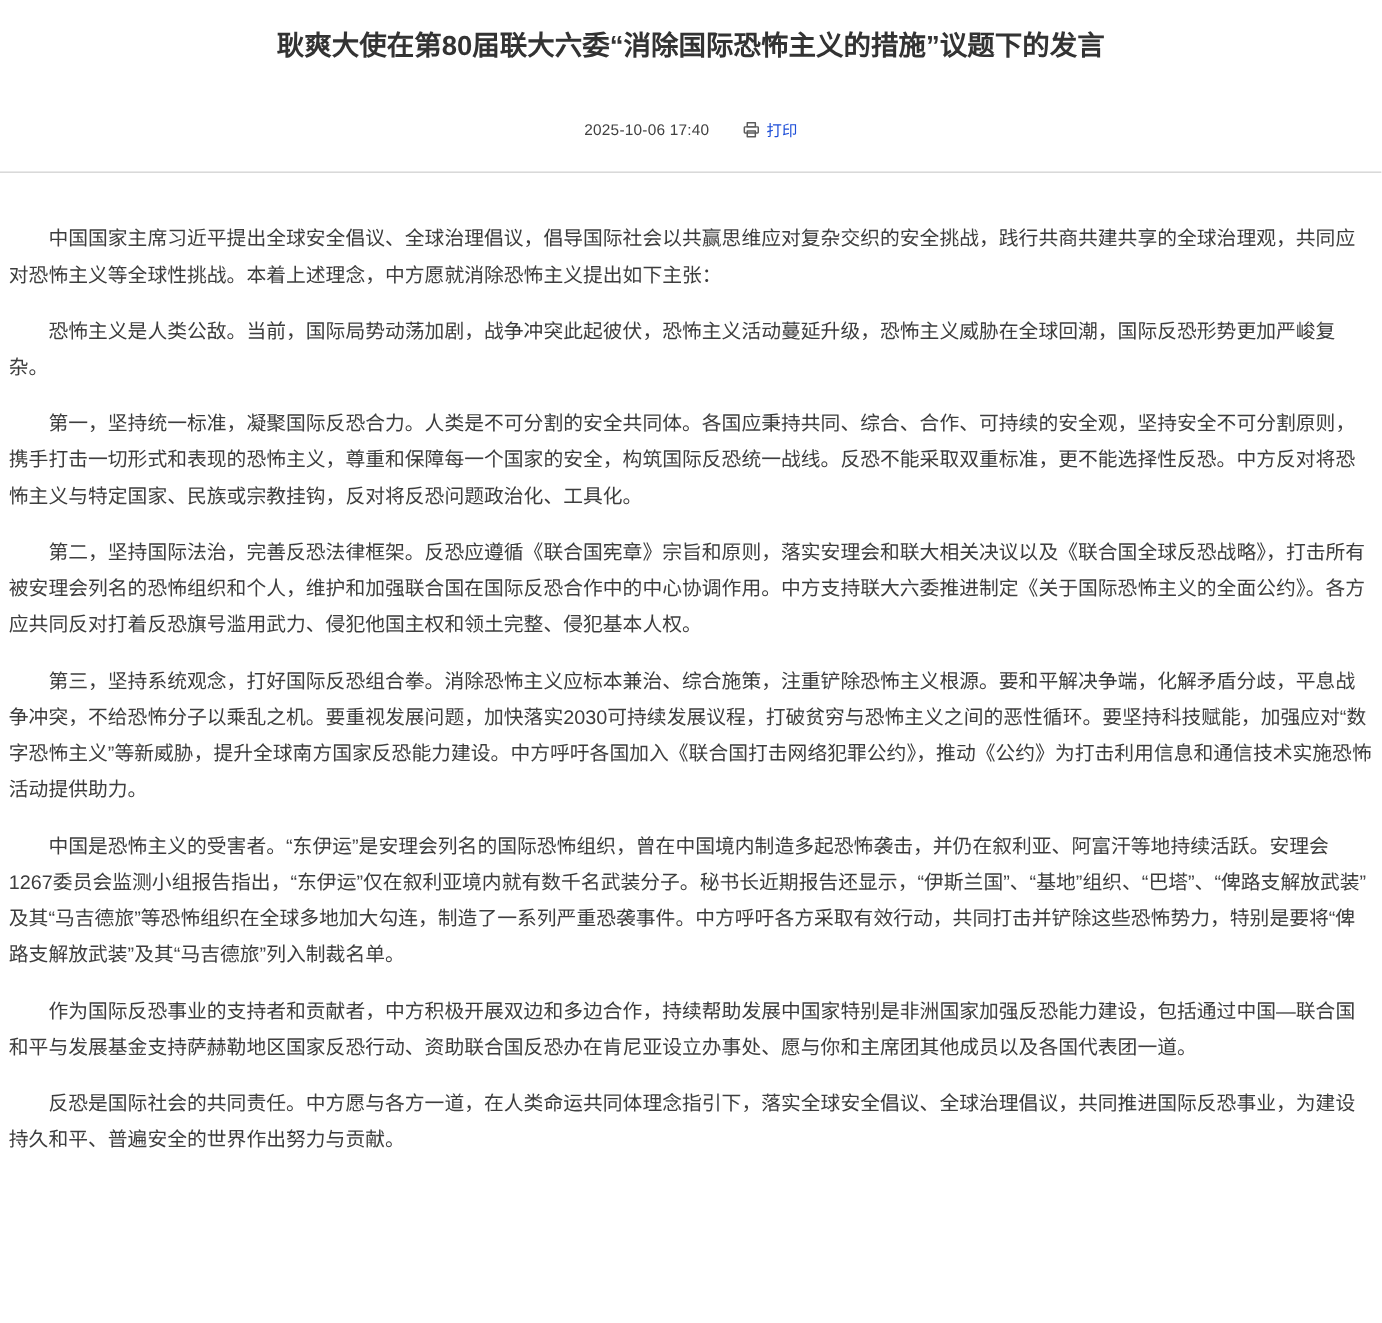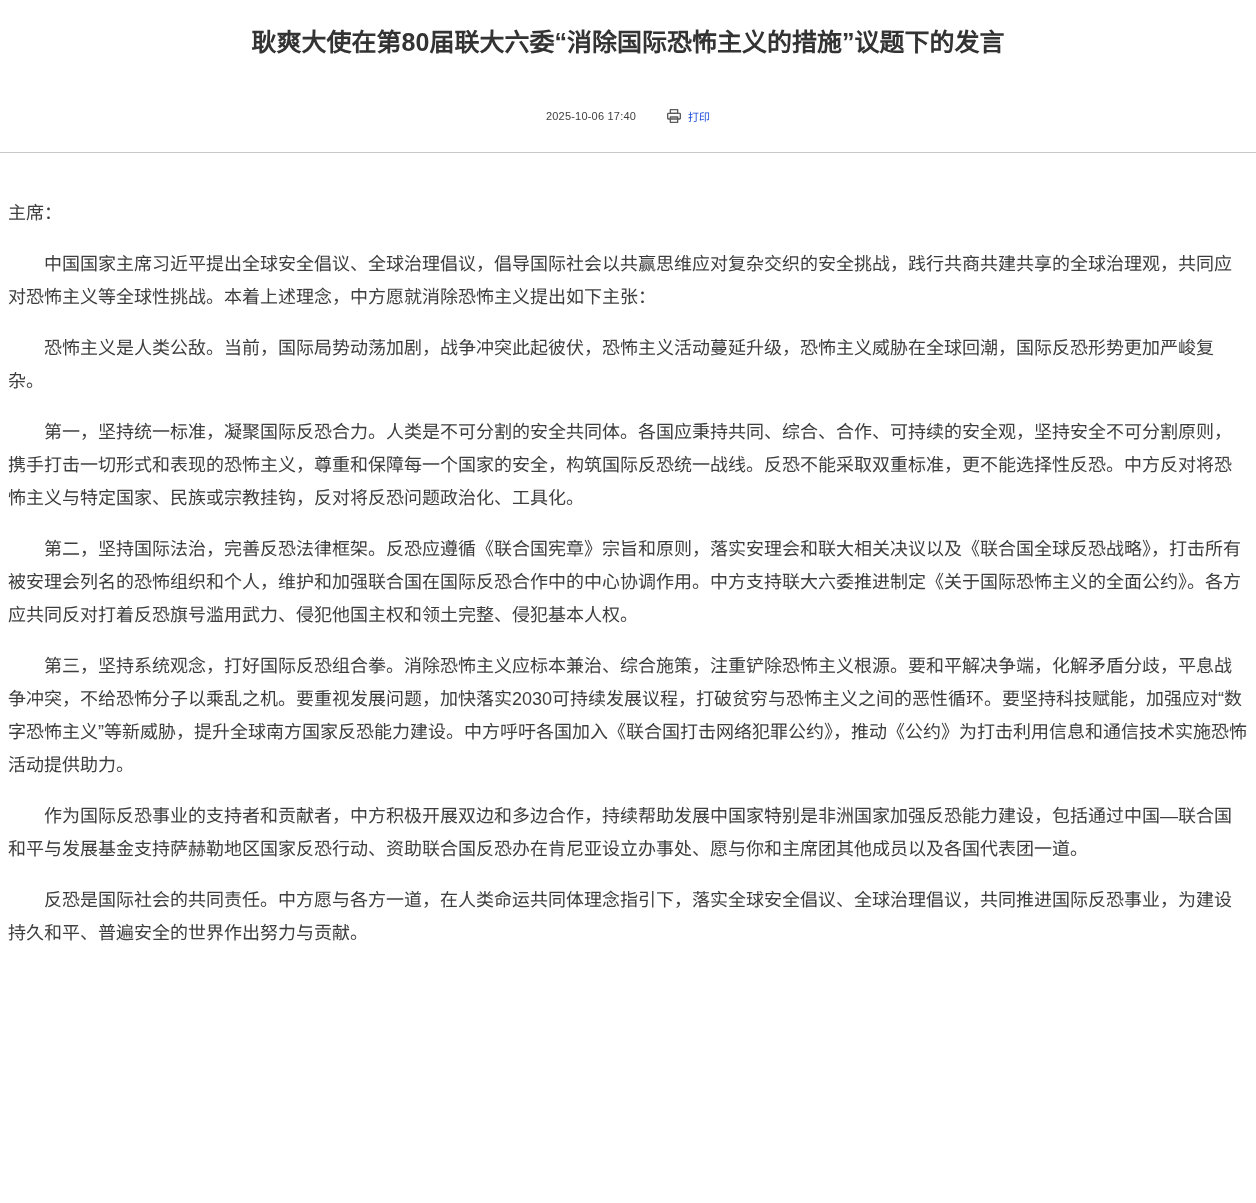--- a/index.html
+++ b/index.html
@@ -24,21 +24,21 @@
     font-weight: 700;
     text-align: center;
     color: #333333;
   }
   .meta {
     margin-top: 48px;
     display: flex;
     justify-content: center;
     align-items: center;
     gap: 30px;
-    font-size: 11px;
+    font-size: 14px;
     color: #404040;
   }
   .date {
     color: #404040;
     letter-spacing: 0.2px;
   }
   .print {
     display: inline-flex;
     align-items: center;
     gap: 6px;
@@ -88,23 +88,23 @@
         </span>
         <span>打印</span>
       </span>
     </div>
   </header>
 
   <hr class="divider">
 
   <article class="article-body">
 
-  <p class="para no-indent">主席：</p>
       <p class="para">中国国家主席习近平提出全球安全倡议、全球治理倡议，倡导国际社会以共赢思维应对复杂交织的安全挑战，践行共商共建共享的全球治理观，共同应对恐怖主义等全球性挑战。本着上述理念，中方愿就消除恐怖主义提出如下主张：</p>
       <p class="para">恐怖主义是人类公敌。当前，国际局势动荡加剧，战争冲突此起彼伏，恐怖主义活动蔓延升级，恐怖主义威胁在全球回潮，国际反恐形势更加严峻复杂。</p>
       <p class="para">第一，坚持统一标准，凝聚国际反恐合力。人类是不可分割的安全共同体。各国应秉持共同、综合、合作、可持续的安全观，坚持安全不可分割原则，携手打击一切形式和表现的恐怖主义，尊重和保障每一个国家的安全，构筑国际反恐统一战线。反恐不能采取双重标准，更不能选择性反恐。中方反对将恐怖主义与特定国家、民族或宗教挂钩，反对将反恐问题政治化、工具化。</p>
       <p class="para">第二，坚持国际法治，完善反恐法律框架。反恐应遵循《联合国宪章》宗旨和原则，落实安理会和联大相关决议以及《联合国全球反恐战略》，打击所有被安理会列名的恐怖组织和个人，维护和加强联合国在国际反恐合作中的中心协调作用。中方支持联大六委推进制定《关于国际恐怖主义的全面公约》。各方应共同反对打着反恐旗号滥用武力、侵犯他国主权和领土完整、侵犯基本人权。</p>
       <p class="para">第三，坚持系统观念，打好国际反恐组合拳。消除恐怖主义应标本兼治、综合施策，注重铲除恐怖主义根源。要和平解决争端，化解矛盾分歧，平息战争冲突，不给恐怖分子以乘乱之机。要重视发展问题，加快落实2030可持续发展议程，打破贫穷与恐怖主义之间的恶性循环。要坚持科技赋能，加强应对“数字恐怖主义”等新威胁，提升全球南方国家反恐能力建设。中方呼吁各国加入《联合国打击网络犯罪公约》，推动《公约》为打击利用信息和通信技术实施恐怖活动提供助力。</p>
+      <p class="para">中国是恐怖主义的受害者。“东伊运”是安理会列名的国际恐怖组织，曾在中国境内制造多起恐怖袭击，并仍在叙利亚、阿富汗等地持续活跃。安理会1267委员会监测小组报告指出，“东伊运”仅在叙利亚境内就有数千名武装分子。秘书长近期报告还显示，“伊斯兰国”、“基地”组织、“巴塔”、“俾路支解放武装”及其“马吉德旅”等恐怖组织在全球多地加大勾连，制造了一系列严重恐袭事件。中方呼吁各方采取有效行动，共同打击并铲除这些恐怖势力，特别是要将“俾路支解放武装”及其“马吉德旅”列入制裁名单。</p>
       <p class="para">作为国际反恐事业的支持者和贡献者，中方积极开展双边和多边合作，持续帮助发展中国家特别是非洲国家加强反恐能力建设，包括通过中国—联合国和平与发展基金支持萨赫勒地区国家反恐行动、资助联合国反恐办在肯尼亚设立办事处、愿与你和主席团其他成员以及各国代表团一道。</p>
       <p class="para">反恐是国际社会的共同责任。中方愿与各方一道，在人类命运共同体理念指引下，落实全球安全倡议、全球治理倡议，共同推进国际反恐事业，为建设持久和平、普遍安全的世界作出努力与贡献。</p>
     </article>
 
 </div>
 
 </body></html>

